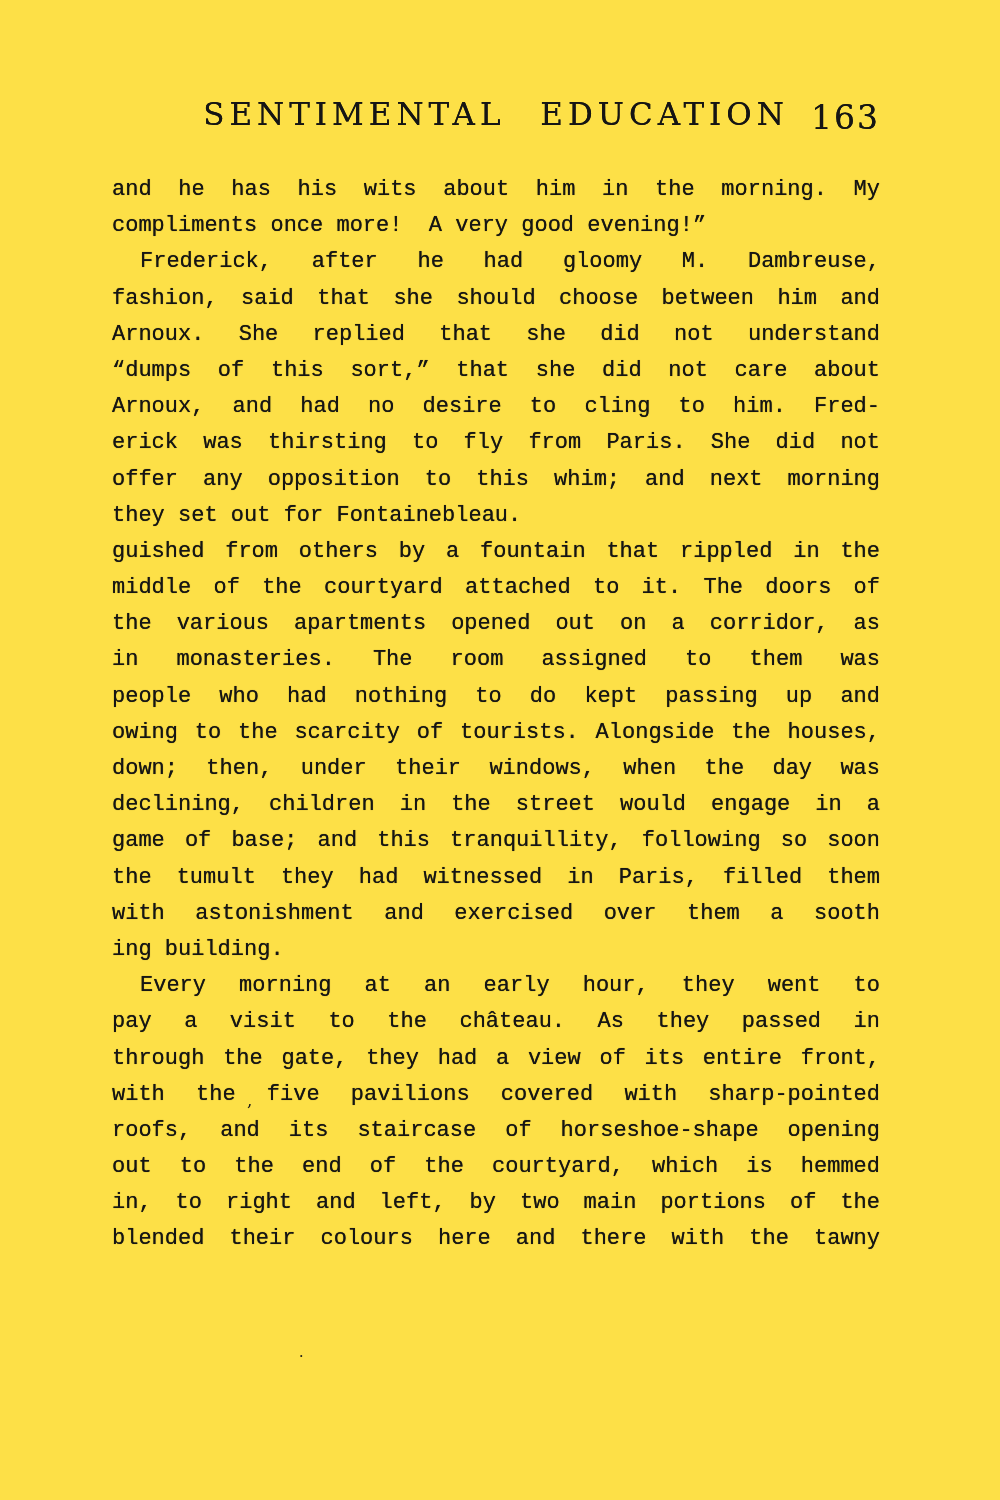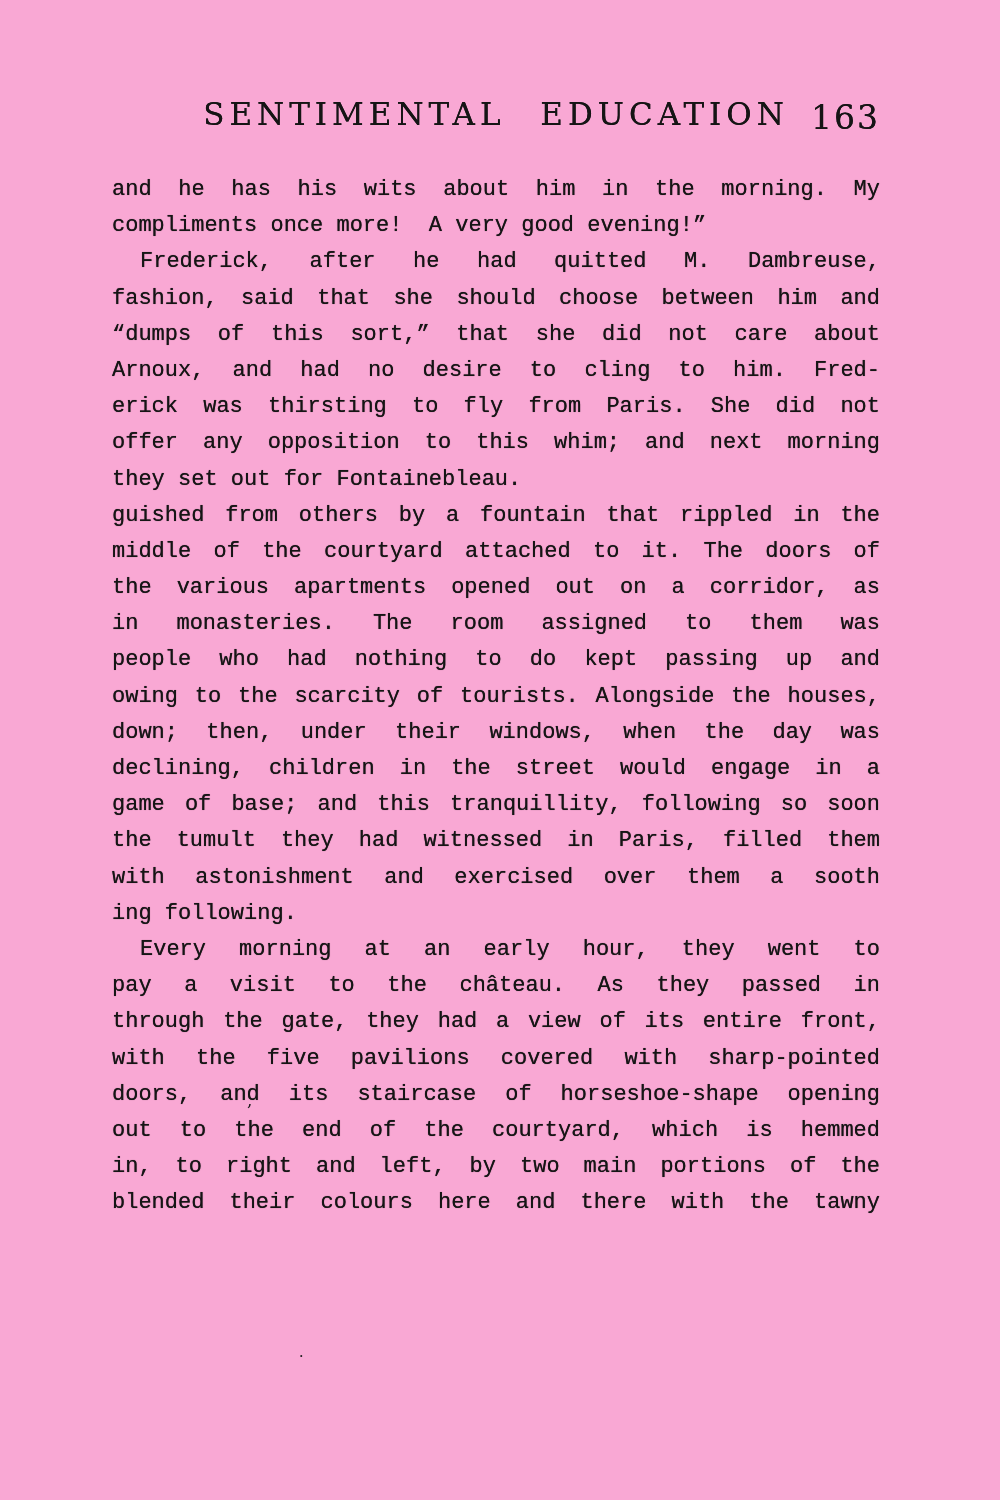--- a/index.html
+++ b/index.html
@@ -7,21 +7,21 @@
     padding: 0;
     width: 1000px;
     height: 1500px;
     background: #ffffff;
     overflow: hidden;
   }
   .page {
     position: relative;
     width: 1000px;
     height: 1500px;
-    background: #f9a8d4;
+    background: #fde047;
     font-family: "DejaVu Serif", "Liberation Serif", serif;
     color: #151515;
   }
   .header {
     position: absolute;
     left: 112px;
     top: 96px;
     width: 768px;
     height: 44px;
   }
@@ -77,44 +77,45 @@
 <body>
 
 <div class="page">
   <div class="header">
     <span class="title">SENTIMENTAL EDUCATION</span>
     <span class="pagenum">163</span>
   </div>
   <div class="text-column" id="text-column">
       <div class="line">and he has his wits about him in the morning.  My</div>
       <div class="line no-justify">compliments once more!&nbsp; A very good evening!”</div>
-      <div class="line indent">Frederick, after he had quitted M. Dambreuse,</div>
+      <div class="line indent">Frederick, after he had gloomy M. Dambreuse,</div>
       <div class="line">fashion, said that she should choose between him and</div>
+      <div class="line">Arnoux.  She replied that she did not understand</div>
       <div class="line">“dumps of this sort,” that she did not care about</div>
       <div class="line">Arnoux, and had no desire to cling to him.  Fred-</div>
       <div class="line">erick was thirsting to fly from Paris.  She did not</div>
       <div class="line">offer any opposition to this whim; and next morning</div>
       <div class="line no-justify">they set out for Fontainebleau.</div>
       <div class="line">guished from others by a fountain that rippled in the</div>
       <div class="line">middle of the courtyard attached to it.  The doors of</div>
       <div class="line">the various apartments opened out on a corridor, as</div>
       <div class="line">in monasteries.  The room assigned to them was</div>
       <div class="line">people who had nothing to do kept passing up and</div>
       <div class="line">owing to the scarcity of tourists.  Alongside the houses,</div>
       <div class="line">down; then, under their windows, when the day was</div>
       <div class="line">declining, children in the street would engage in a</div>
       <div class="line">game of base; and this tranquillity, following so soon</div>
       <div class="line">the tumult they had witnessed in Paris, filled them</div>
       <div class="line">with astonishment and exercised over them a sooth</div>
-      <div class="line no-justify">ing following.</div>
+      <div class="line no-justify">ing building.</div>
       <div class="line indent">Every morning at an early hour, they went to</div>
       <div class="line">pay a visit to the château.  As they passed in</div>
       <div class="line">through the gate, they had a view of its entire front,</div>
       <div class="line">with the five pavilions covered with sharp-pointed</div>
-      <div class="line">doors, and its staircase of horseshoe-shape opening</div>
+      <div class="line">roofs, and its staircase of horseshoe-shape opening</div>
       <div class="line">out to the end of the courtyard, which is hemmed</div>
       <div class="line">in, to right and left, by two main portions of the</div>
       <div class="line">blended their colours here and there with the tawny</div>
     </div>
   <div id="artifact-layer">
       <span class="artifact" style="left: 247px; top: 1090px;">,</span>
       <span class="artifact" style="left: 297px; top: 1352px;">˙</span>
     </div>
 </div>
 

